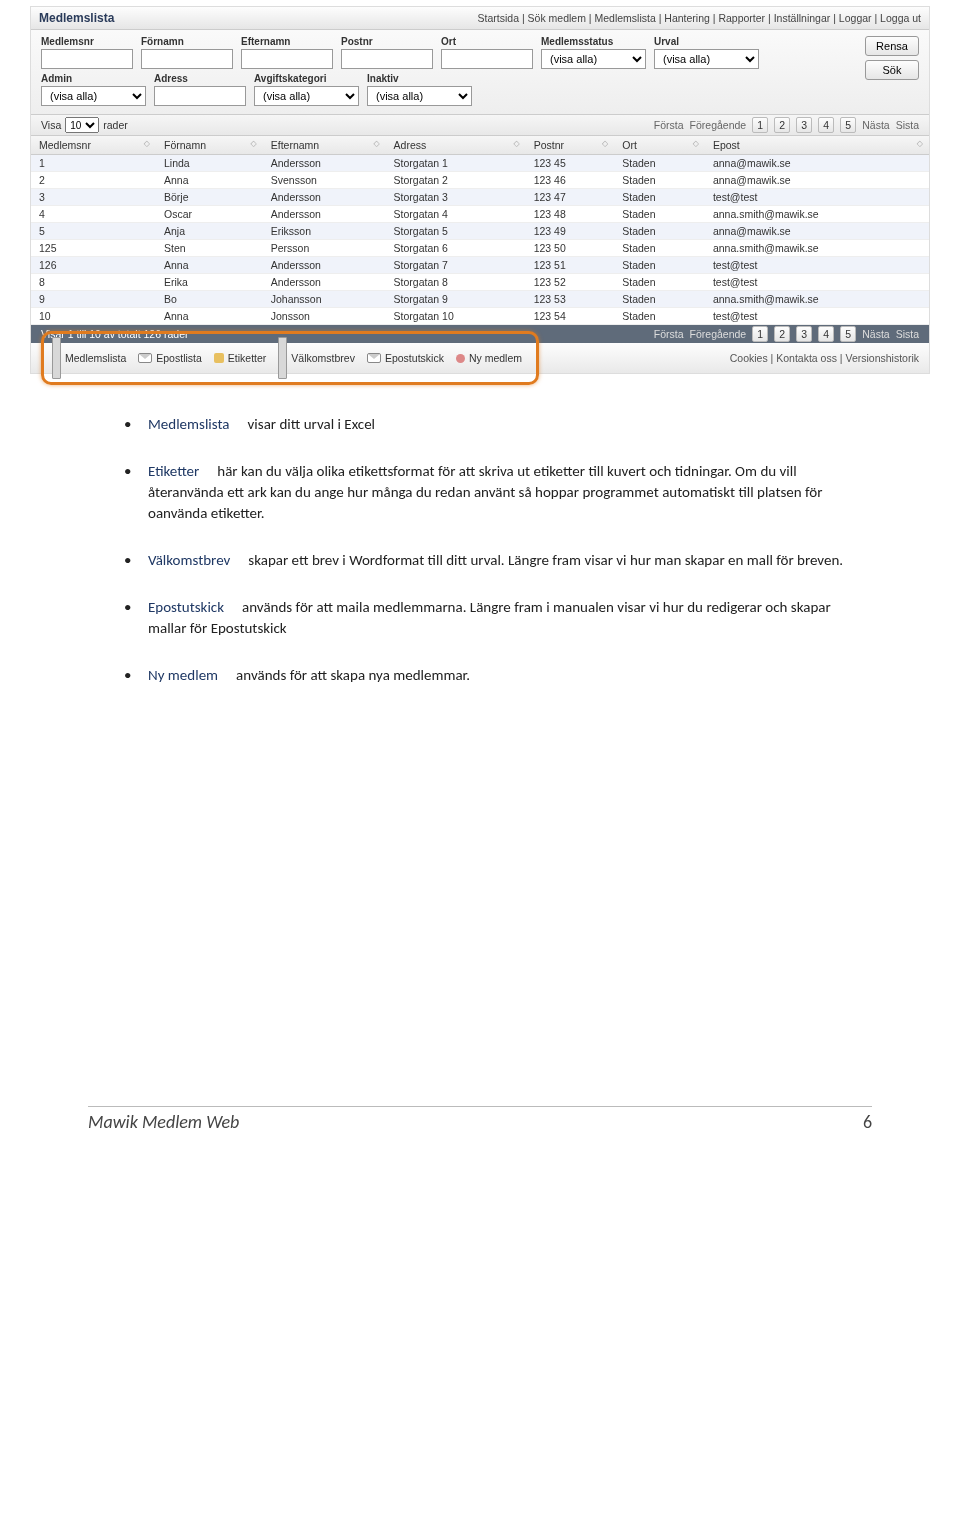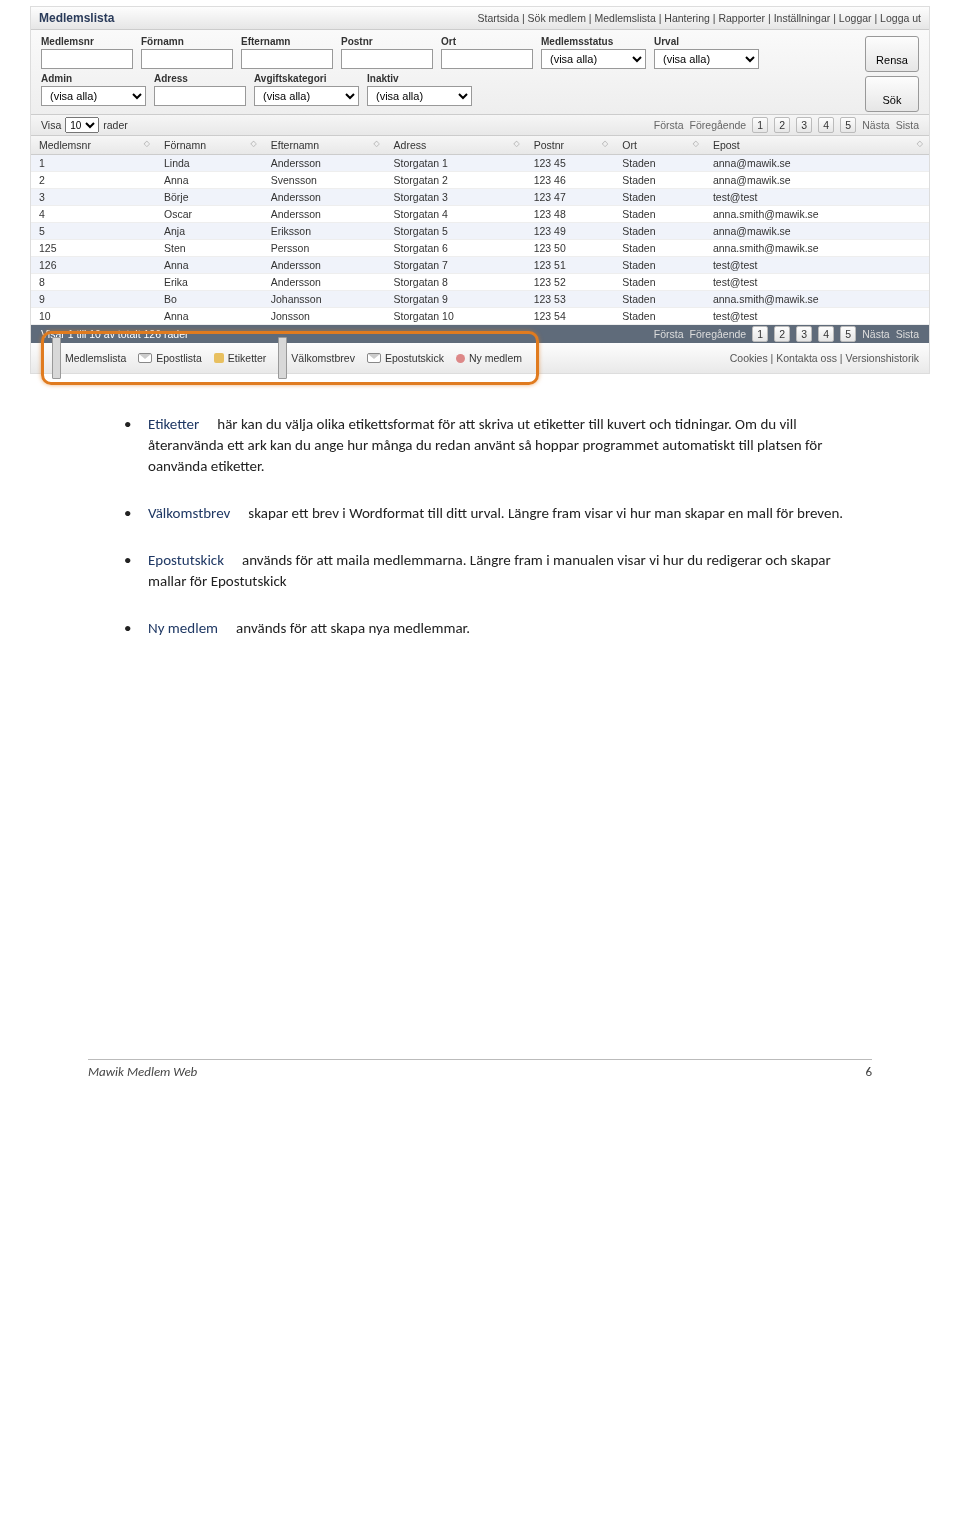--- a/index.html
+++ b/index.html
@@ -12,21 +12,21 @@
   .shot .navlinks { margin-left:auto; color:#444; font-size:10.5px; }
   .shot .navlinks span { white-space:nowrap;padding-left:24px; }
   .shot .filters { background:linear-gradient(#fafafa,#eee); border-bottom:1px solid #ccc; padding:6px 10px 8px 10px; position:relative; }
   .shot .frow { display:flex; gap:0; }
   .shot .fcol { display:flex; flex-direction:column; margin-right:8px; }
   .shot .fcol label { font-size:10px; color:#333; font-weight:bold; margin-bottom:2px; }
   .shot .fcol input, .shot .fcol select { font-size:11px; padding:1px 4px; border:1px solid #999; background:#fff; height:16px; box-sizing:content-box; }
   .shot .fcol input { width:82px; }
   .shot .fcol select { width:95px; }
   .shot .btncol { display:flex; flex-direction:column; gap:4px; margin-left:auto; }
-  .shot .btncol button { font-size:11px; background:linear-gradient(#fdfdfd,#e6e6e6); border:1px solid #999; border-radius:3px; padding:17px 10px; height:20px; width:54px;margin-left:32px; }
+  .shot .btncol button { font-size:11px; background:linear-gradient(#fdfdfd,#e6e6e6); border:1px solid #999; border-radius:3px; padding:1px 10px; height:20px; width:54px;margin-left:32px; }
   .shot .pager { background:linear-gradient(#f6f6f6,#e8e8e8); border-bottom:1px solid #ccc; height:20px; display:flex; align-items:center; padding:0 10px; font-size:10.5px; color:#666; }
   .shot .pager .visa { display:flex; align-items:center; gap:4px; color:#333; }
   .shot .pager .visa select { font-size:10px; height:16px; }
   .shot .pager .pglinks { margin-left:auto; display:flex; gap:6px; align-items:center; }
   .shot .pager .pglinks .num { background:linear-gradient(#fdfdfd,#e6e6e6); border:1px solid #bbb; border-radius:2px; width:14px; height:14px; display:inline-flex; align-items:center; justify-content:center; color:#333; }
   .shot table.data { width:100%; border-collapse:collapse; font-size:10.5px; }
   .shot table.data thead th { background:linear-gradient(#f6f6f6,#e8e8e8); border-bottom:1px solid #ccc; text-align:left; font-weight:normal; color:#333; padding:3px 8px; position:relative; }
   .shot table.data thead th .sort { position:absolute; right:6px; top:3px; color:#aaa; font-size:8px; }
   .shot table.data tbody td { padding:2px 8px; border-bottom:1px solid #eee; color:#333; }
   .shot table.data tbody tr:nth-child(odd) td { background:#f0f3fa; }
@@ -45,21 +45,21 @@
   .ico.tag { background:#e8c060; width:10px; height:10px; border-radius:2px; }
   .ico.person { background:#d88; border-radius:50%; width:9px; height:9px; }
 
   
   .content { padding: 40px 88px 0 118px; font-size:15px; color:#222; line-height:1.4; }
   .content ul { list-style:none; padding:0; margin:0; }
   .content ul > li { position:relative; padding-left:30px; margin:0 0 26px 0; }
   .content ul > li::before { content:"•"; position:absolute; left:6px; top:0; font-size:15px; }
   .content .term { color:#1f3864; font-weight:normal; padding-right:18px; }
 
-  .footer { position:relative; margin:420px 88px 0 88px; border-top:1px solid #bbb; padding-top:4px; display:flex; justify-content:space-between; font-style:italic; font-size:13px; color:#444; }
+  .footer { position:relative; margin:420px 88px 0 88px; border-top:1px solid #bbb; padding-top:4px; display:flex; justify-content:space-between; font-style:italic; font-size:18px; color:#444; }
   .footer .pnum { font-style:normal; }
 </style>
 </head>
 <body>
 <div class="page">
 
 <div class="shot">
   <div class="titlebar">
     <span class="title">Medlemslista</span>
     <span class="navlinks"><span>Startsida | Sök medlem | Medlemslista | Hantering | Rapporter | Inställningar | Loggar | Logga ut</span></span>
@@ -288,20 +288,21 @@
             <span class="ico person"></span>
             <span>Ny medlem</span>
           </span>
         </div>
     <span class="footlinks">Cookies | Kontakta oss | Versionshistorik</span>
   </div>
 </div>
 
 <div class="content">
   <ul id="bullets">
+        <li><span class="term">Medlemslista</span><span>visar ditt urval i Excel</span></li>
         <li><span class="term">Etiketter</span><span>här kan du välja olika etikettsformat för att skriva ut etiketter till kuvert och tidningar. Om du vill återanvända ett ark kan du ange hur många du redan använt så hoppar programmet automatiskt till platsen för oanvända etiketter.</span></li>
         <li><span class="term">Välkomstbrev</span><span>skapar ett brev i Wordformat till ditt urval. Längre fram visar vi hur man skapar en mall för breven.</span></li>
         <li><span class="term">Epostutskick</span><span>används för att maila medlemmarna. Längre fram i manualen visar vi hur du redigerar och skapar mallar för Epostutskick</span></li>
         <li><span class="term">Ny medlem</span><span>används för att skapa nya medlemmar.</span></li>
       </ul>
 </div>
 
 <div class="footer">
   <span>Mawik Medlem Web</span>
   <span class="pnum">6</span>

